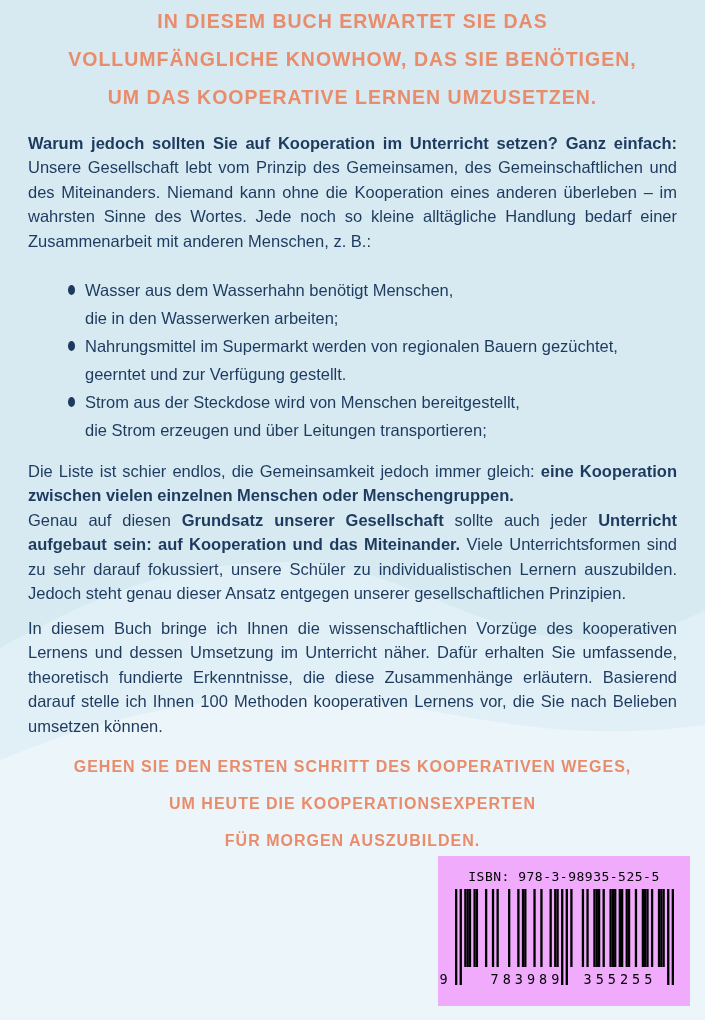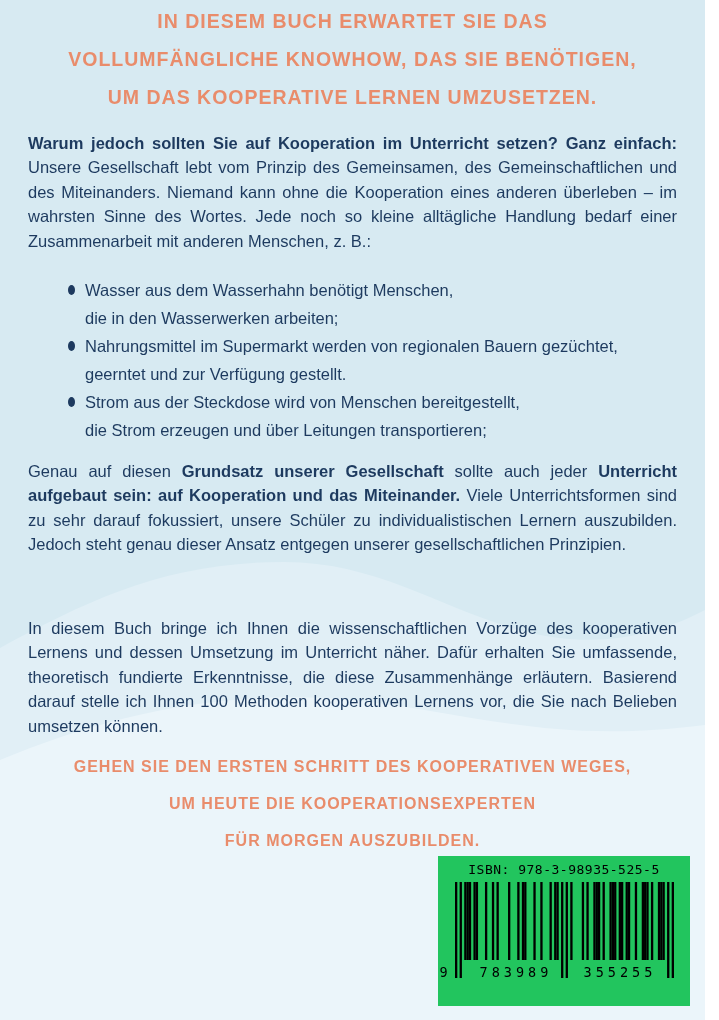--- a/index.html
+++ b/index.html
@@ -38,37 +38,37 @@
 
   .mid-block { position:absolute; left:28px; right:28px; top:459px; }
   .mid-block .para { position:static; }
 
   .bullets { position:absolute; left:68px; right:28px; top:276px; list-style:none; }
   .bullet { display:flex; gap:10px; font-size:16.5px; line-height:28px; height:56px; align-items:flex-start; }
   .dot { flex:0 0 auto; width:7px; height:10px; border-radius:50%; background:var(--ink, #1d3a5f); margin-top:9px; }
 
   .barcode-box {
     position:absolute; right:15px; bottom:14px; z-index:2;
-    width:252px; height:150px; background:#22c55e;
-    padding-top:6px;
+    width:252px; height:150px; background:#f0abfc;
+    padding-top:13px;
   }
   .isbn {
     font-family:"DejaVu Sans Mono", monospace;
     font-size:13px; letter-spacing:0.5px;
     text-align:center; color:#000;
   }
   .bars-wrap { position:relative; width:219px; height:96px; margin:5px auto 0; }
   .bars { position:absolute; left:0; top:0; width:219px; height:96px; fill:#000; }
   .d {
     position:absolute; bottom:-2px; color:#000;
     font-family:"DejaVu Sans Mono", monospace;
     font-size:13.5px; letter-spacing:4px;
   }
   .d.first { left:-15px; letter-spacing:0; }
-  .d.left  { left:25px;text-align:center; }
+  .d.left  { left:36px;text-align:center; }
   .d.right { left:129px;text-align:center; }
 </style>
 </head>
 <body>
 
 <div class="page">
 
   <svg class="bg-waves" viewBox="0 0 719 1020" preserveAspectRatio="none" aria-hidden="true">
     <path d="M0,648 C90,600 170,562 290,562 C400,562 470,625 570,638 C630,645 680,630 719,610 L719,1020 L0,1020 Z" fill="#e1eff6"></path>
     <path d="M0,760 C110,715 230,688 360,700 C480,712 560,745 719,725 L719,1020 L0,1020 Z" fill="#ebf5fa"></path>
@@ -94,20 +94,21 @@
 geerntet und zur Verfügung gestellt.</span>
       </li>
       <li class="bullet">
         <span class="dot"></span>
         <span class="pre">Strom aus der Steckdose wird von Menschen bereitgestellt,
 die Strom erzeugen und über Leitungen transportieren;</span>
       </li>
     </ul>
 
     <div class="mid-block">
+      <p class="para"><span>Die Liste ist schier endlos, die Gemeinsamkeit jedoch immer gleich: </span><span class="b">eine Kooperation zwischen vielen einzelnen Menschen oder Menschengruppen.</span></p>
       <p class="para"><span>Genau auf diesen </span><span class="b">Grundsatz unserer Gesellschaft </span><span>sollte auch jeder </span><span class="b">Unterricht aufgebaut sein: auf Kooperation und das Miteinander. </span><span>Viele Unterrichtsformen sind zu sehr darauf fokussiert, unsere Schüler zu individualistischen Lernern auszubilden. Jedoch steht genau dieser Ansatz entgegen unserer gesellschaftlichen Prinzipien.</span></p>
     </div>
 
     <p class="para closing">In diesem Buch bringe ich Ihnen die wissenschaftlichen Vorzüge des kooperativen Lernens und dessen Umsetzung im Unterricht näher. Dafür erhalten Sie umfassende, theoretisch fundierte Erkenntnisse, die diese Zusammenhänge erläutern. Basierend darauf stelle ich Ihnen 100 Methoden kooperativen Lernens vor, die Sie nach Belieben umsetzen können.</p>
 
     <h2 class="headline bottom">GEHEN SIE DEN ERSTEN SCHRITT DES KOOPERATIVEN WEGES,
 UM HEUTE DIE KOOPERATIONSEXPERTEN
 FÜR MORGEN AUSZUBILDEN.</h2>
   </div>
 

